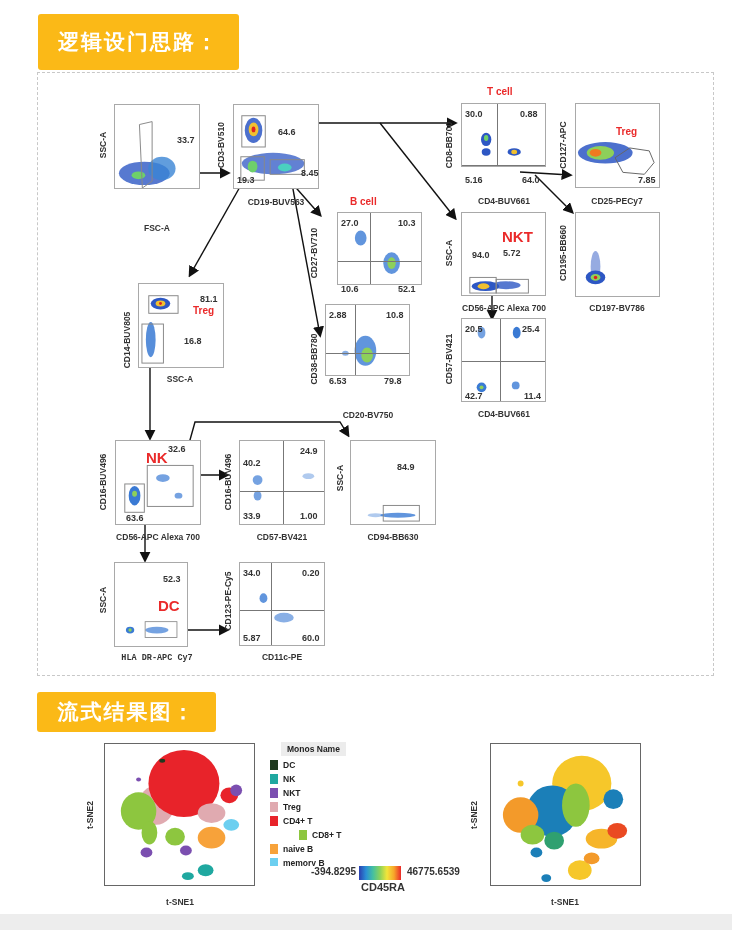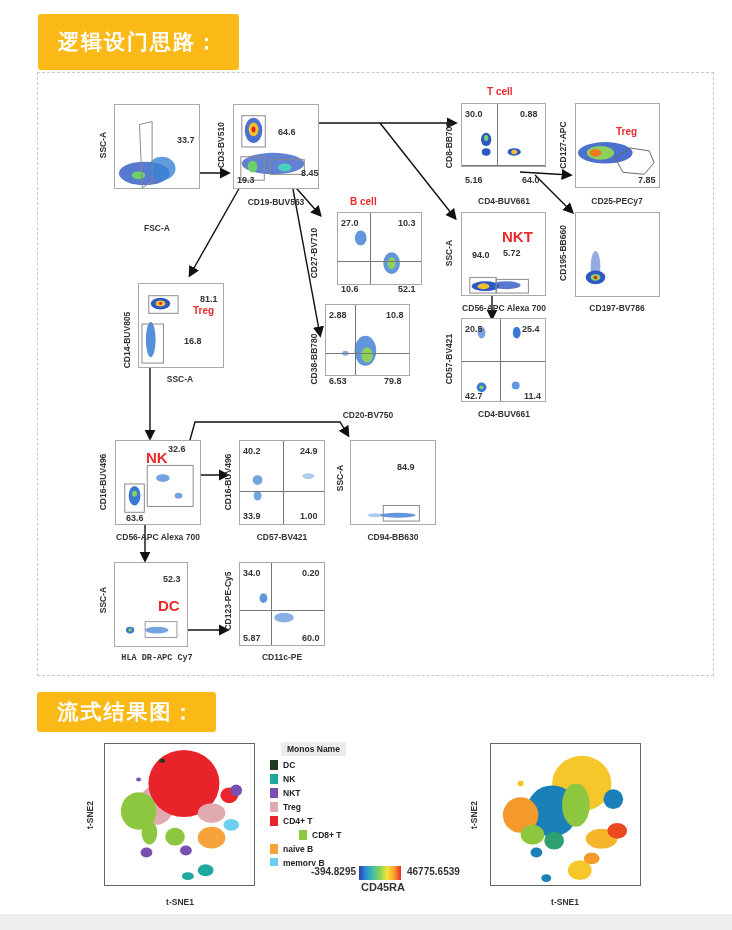--- a/index.html
+++ b/index.html
@@ -224,21 +224,21 @@
 <div class="xl" style="left:158px;top:532px;">CD56-APC Alexa 700</div>
 
 <div class="plot" style="left:239px;top:440px;width:86px;height:85px;">
   <svg class="bg" viewBox="0 0 86 85">
       <ellipse cx="18" cy="40" rx="5" ry="5" fill="#3a7ad4" opacity=".7"></ellipse>
       <ellipse cx="18" cy="56" rx="4" ry="5" fill="#3a7ad4" opacity=".7"></ellipse>
       <ellipse cx="70" cy="36" rx="6" ry="3" fill="#3a7ad4" opacity=".4"></ellipse>
     </svg>
   <div class="qv" style="left:43px;"></div>
     <div class="qh" style="top:50px;"></div>
-  <div class="num" style="left:3px;top:5px;">40.2</div>
+  <div class="num" style="left:3px;top:17px;">40.2</div>
   <div class="num" style="left:60px;top:5px;">24.9</div>
   <div class="num" style="left:3px;top:70px;">33.9</div>
   <div class="num" style="left:60px;top:70px;">1.00</div>
 </div>
 <div class="yl" style="left:228px;top:482px;">CD16-BUV496</div>
 <div class="xl" style="left:282px;top:532px;">CD57-BV421</div>
 
 <div class="plot" style="left:350px;top:440px;width:86px;height:85px;">
   <svg class="bg" viewBox="0 0 86 85">
       <ellipse cx="48" cy="76" rx="18" ry="2.5" fill="#3a7ad4" opacity=".8"></ellipse>

